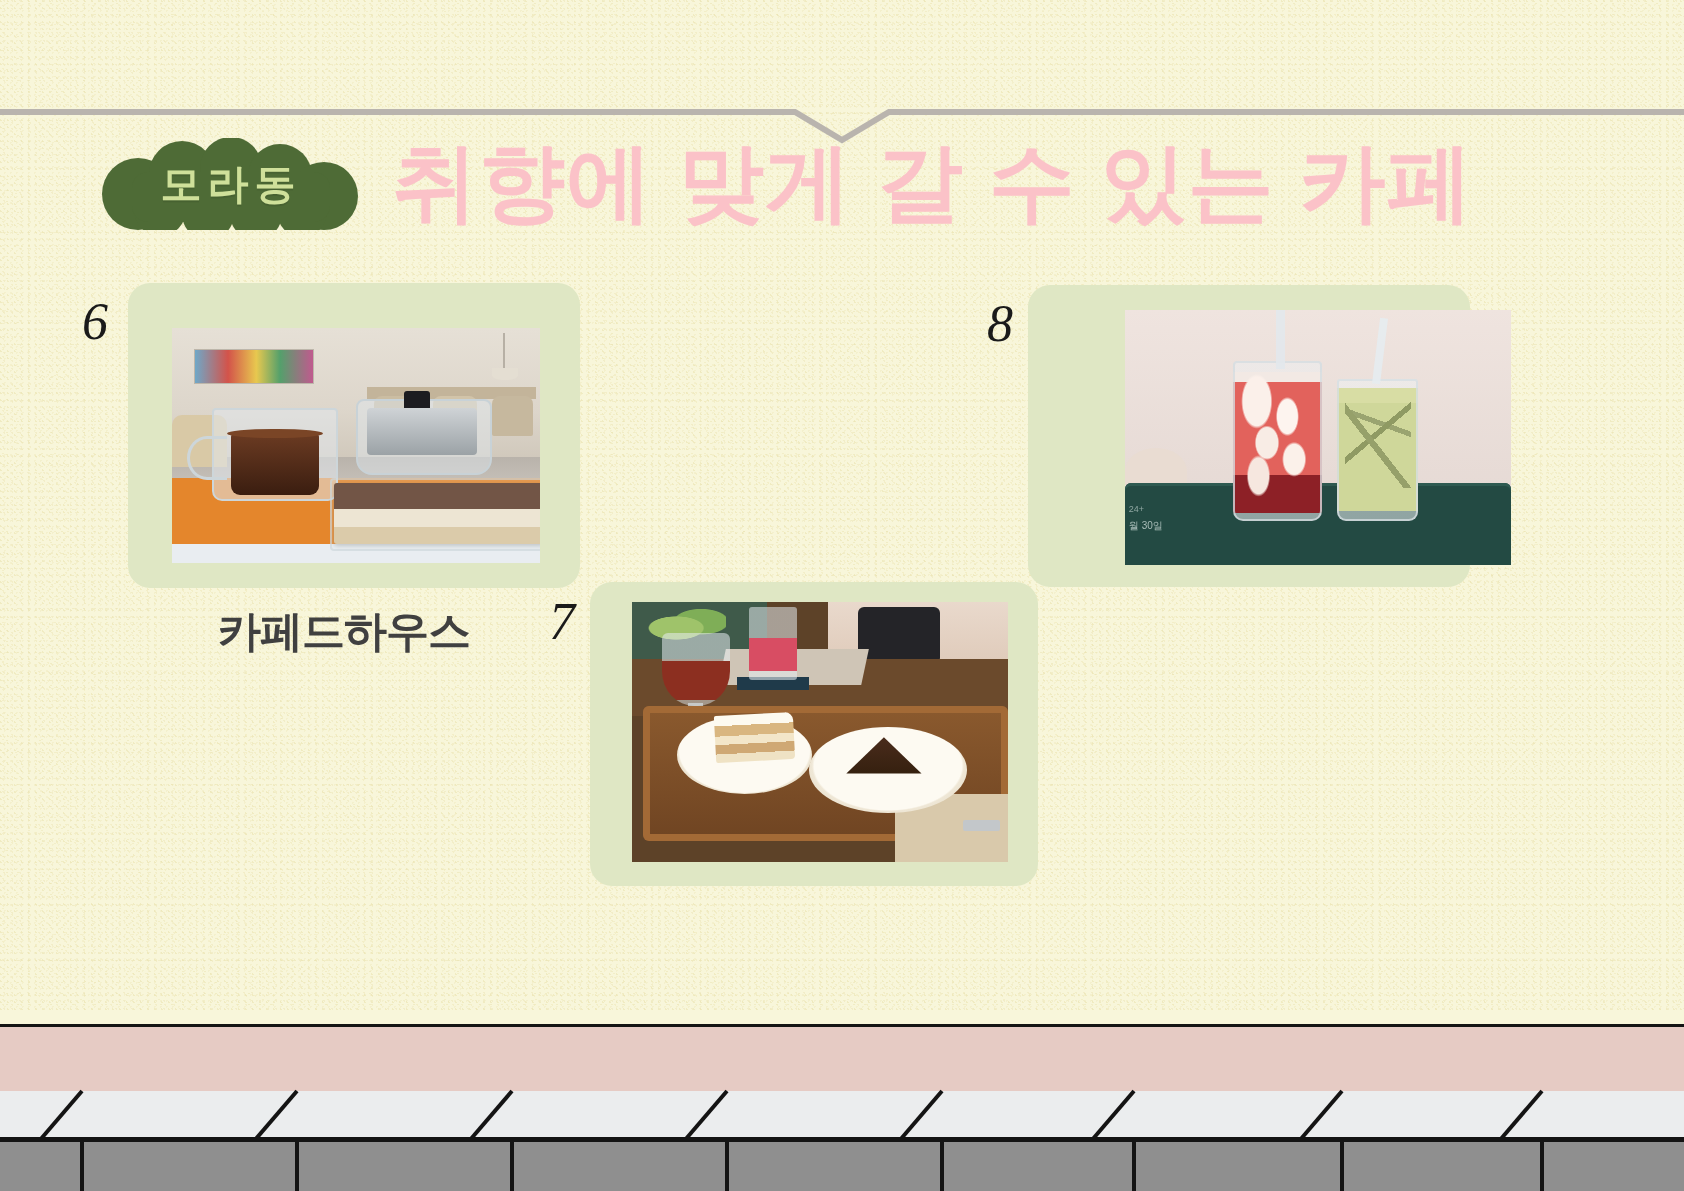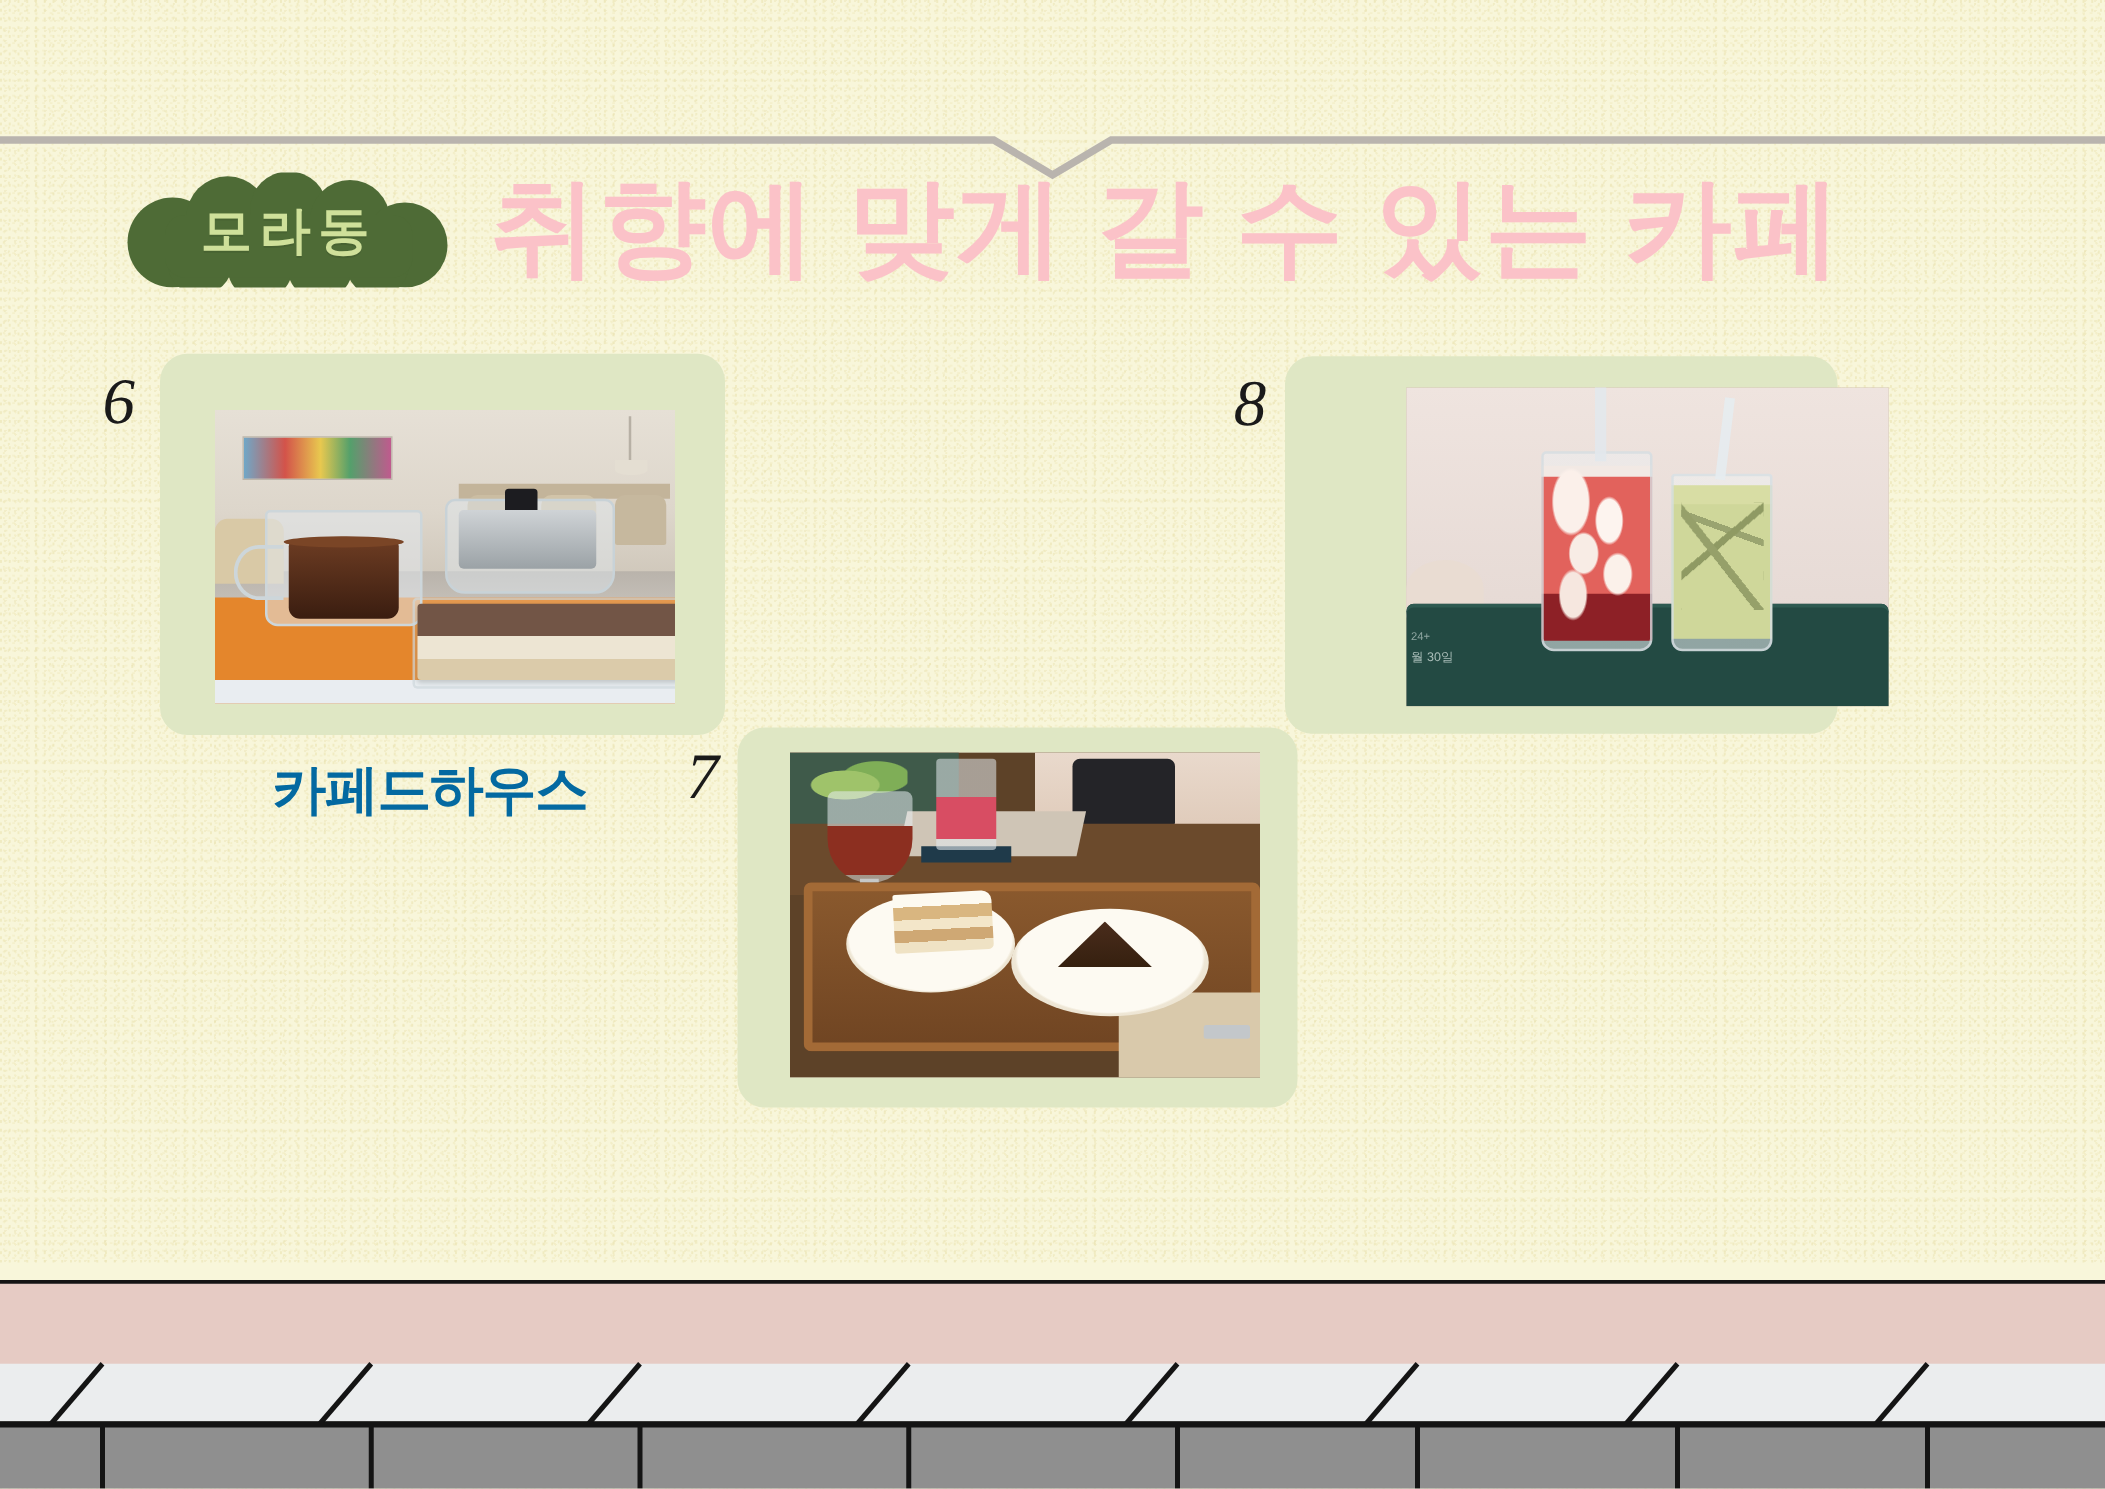--- a/index.html
+++ b/index.html
@@ -121,21 +121,21 @@
     font-family: "Liberation Serif", serif;
     font-style: italic;
     font-size: 52px;
     color: #1a1a1a;
     z-index: 7;
   }
   .card-caption {
     position: absolute;
     font-size: 43px;
     font-weight: 700;
-    color: #0369a1;
+    color: #404040;
     letter-spacing: -1px;
     white-space: nowrap;
     z-index: 7;
   }
 
   
   #card1-frame { left: 128px; top: 283px; width: 452px; height: 305px; }
   #card1-photo { left: 172px; top: 328px; width: 368px; height: 235px; }
   #card1-num   { left: 82px;  top: 292px; }
   #card1-cap   { left: 218px; top: 603px; }

